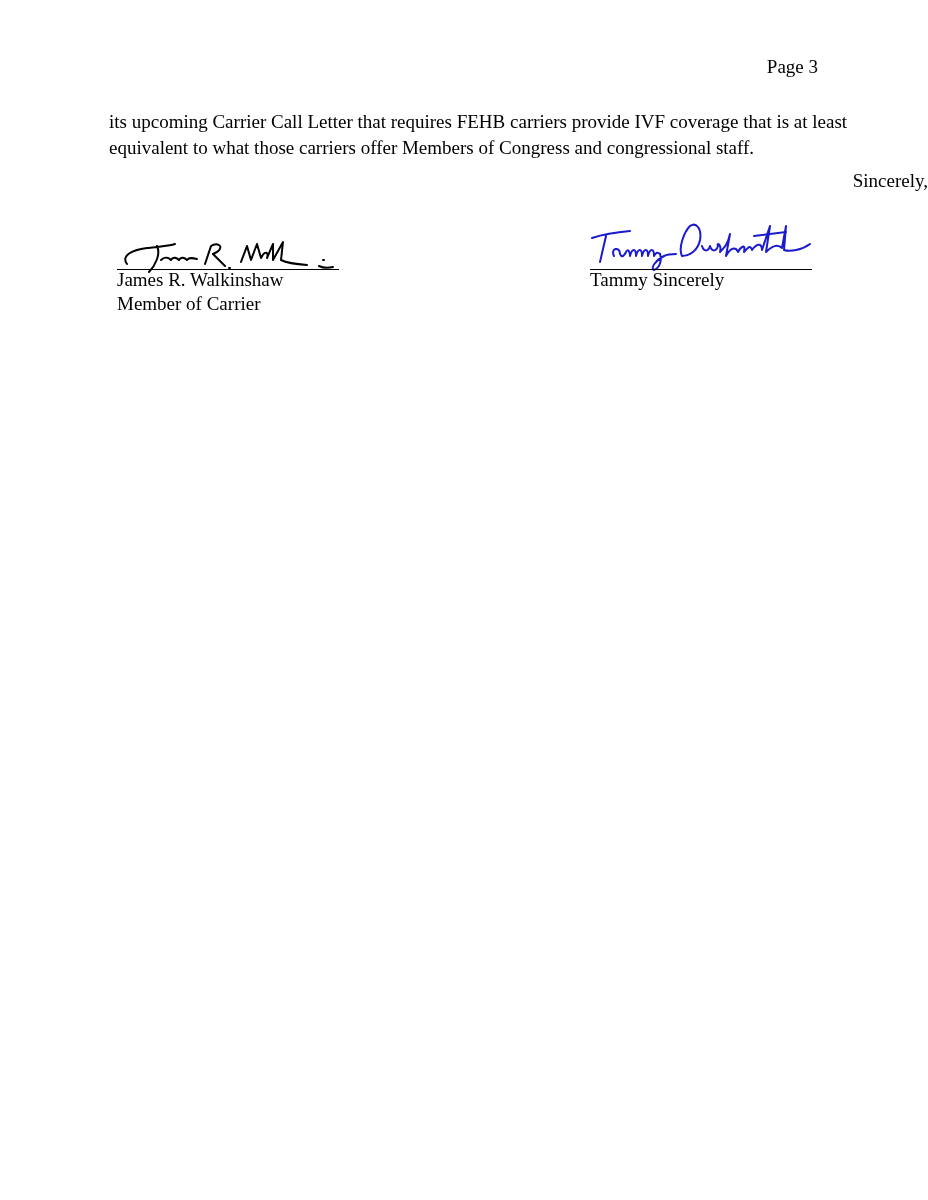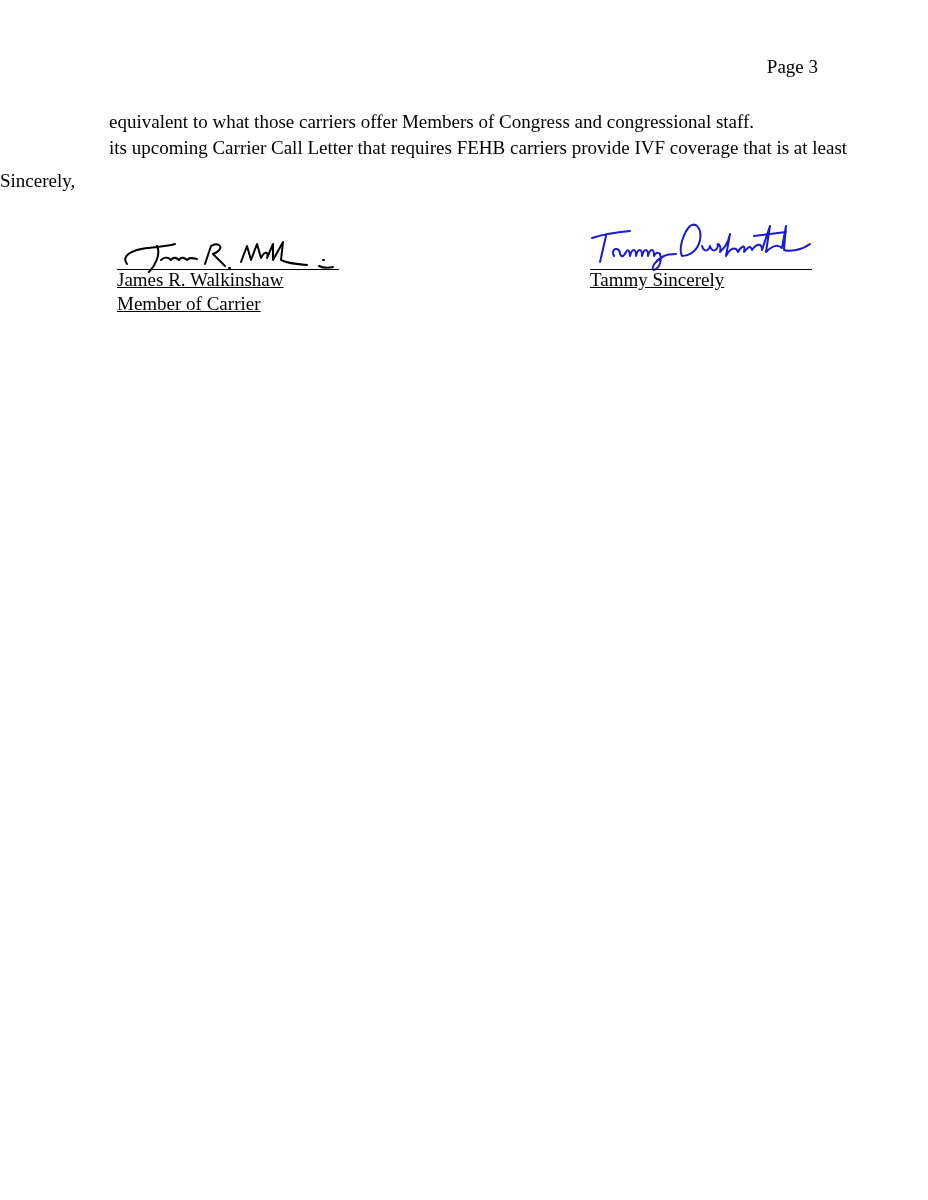--- a/index.html
+++ b/index.html
@@ -32,21 +32,21 @@
     }
     .body-text p {
       margin: 0;
       white-space: nowrap;
     }
     .closing {
       position: absolute;
       top: 170px;
       left: 0;
       width: 928px;
-      text-align: left;
+      text-align: right;
       font-size: 19px;
       line-height: 22px;
     }
     .sig-block {
       position: absolute;
       font-size: 19px;
       line-height: 24px;
     }
     .sig-block.left { left: 117px; top: 222px; }
     .sig-block.right { left: 590px; top: 212px; }
@@ -66,34 +66,33 @@
       position: absolute;
       bottom: 0;
       left: 0;
       width: 222px;
       height: 0;
       border-top: 1.5px solid #000;
     }
     .sig-name, .sig-title {
       display: block;
       white-space: nowrap;
-      text-decoration: underline;
     }
     .sig-name { margin-top: -2px; }
   </style>
 </head>
 <body>
 
 <div>
 
   <div class="page-number">Page 3</div>
 
   <div class="body-text">
+    <p>its upcoming Carrier Call Letter that requires FEHB carriers provide IVF coverage that is at least</p>
     <p>equivalent to what those carriers offer Members of Congress and congressional staff.</p>
-    <p>its upcoming Carrier Call Letter that requires FEHB carriers provide IVF coverage that is at least</p>
   </div>
 
   <div class="closing">Sincerely,</div>
 
   <div class="sig-block left">
     <div class="sig-area">
       <svg width="222" height="48" viewBox="0 0 222 48">
         <g fill="none" stroke="#000" stroke-width="2" stroke-linecap="round" stroke-linejoin="round">
           <path d="M10 42 C 4 34, 14 28, 30 26 C 40 25, 52 24, 58 22 M 40 24 C 44 32, 38 44, 32 50"></path>
           <path d="M44 38 C 48 34, 52 36, 54 38 C 56 34, 60 36, 62 38 C 64 34, 68 36, 70 38 C 72 35, 76 36, 80 37"></path>

